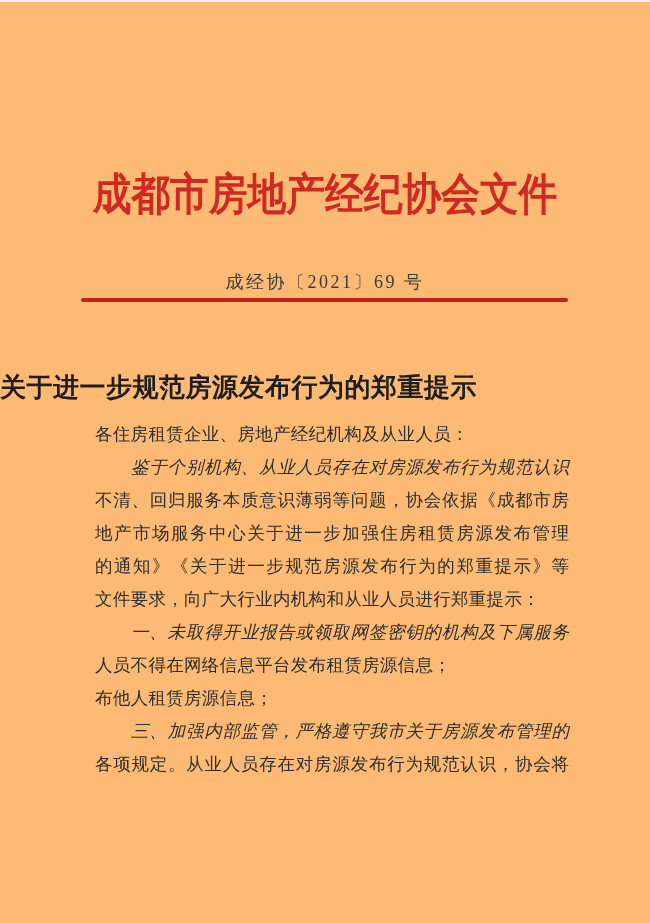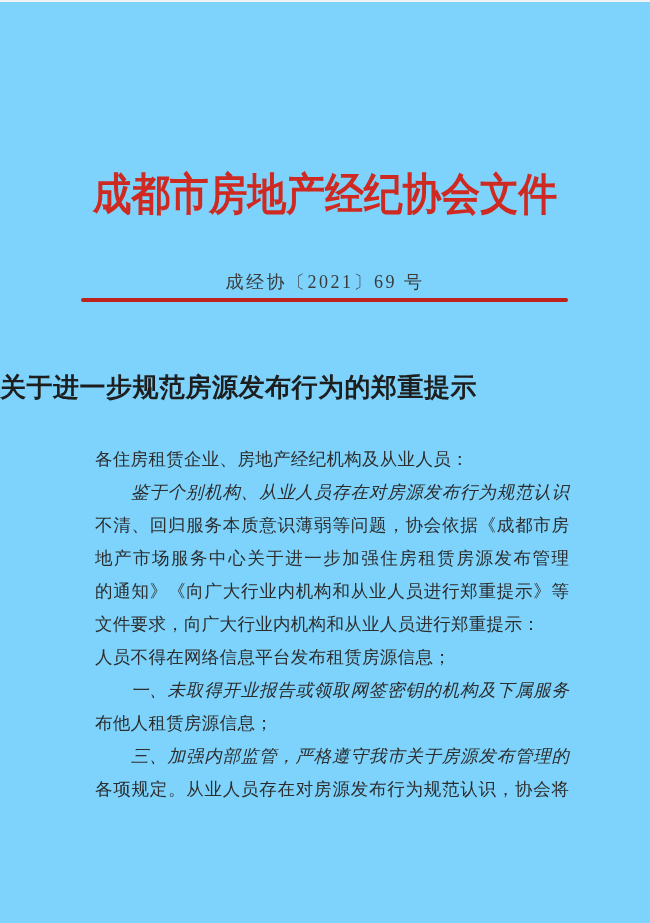--- a/index.html
+++ b/index.html
@@ -4,21 +4,21 @@
 <style>
   html, body {
     margin: 0;
     padding: 0;
     background: #ffffff;
   }
   .page {
     position: relative;
     width: 650px;
     height: 923px;
-    background: #7dd3fc;
+    background: #fdba74;
     overflow: hidden;
     font-family: "Liberation Serif", "DejaVu Serif", serif;
   }
   .scan-edge {
     position: absolute;
     top: 0;
     left: 0;
     width: 650px;
     height: 2px;
     background: #f2f2f2;
@@ -67,21 +67,21 @@
     text-align: left;
     font-size: 26px;
     line-height: 38px;
     font-weight: bold;
     color: #1e1e1e;
     letter-spacing: 0.5px;
     white-space: nowrap;
   }
   .body-text {
     position: absolute;
-    top: 443px;
+    top: 418px;
     left: 95px;
     width: 474px;
     font-size: 17.5px;
     line-height: 33px;
     color: #2d2d2d;
     letter-spacing: 0.3px;
   }
   .body-text .line {
     height: 33px;
     white-space: nowrap;
@@ -111,22 +111,22 @@
 
   <div class="red-rule"></div>
 
   <div class="doc-title">关于进一步规范房源发布行为的郑重提示</div>
 
   <div class="body-text">
     <div class="line">各住房租赁企业、房地产经纪机构及从业人员：</div>
     <div class="line indent fill">鉴于个别机构、从业人员存在对房源发布行为规范认识</div>
     <div class="line fill">不清、回归服务本质意识薄弱等问题，协会依据《成都市房</div>
     <div class="line fill">地产市场服务中心关于进一步加强住房租赁房源发布管理</div>
-    <div class="line fill">的通知》《向广大行业内机构和从业人员进行郑重提示》等</div>
+    <div class="line fill">的通知》《关于进一步规范房源发布行为的郑重提示》等</div>
     <div class="line">文件要求，向广大行业内机构和从业人员进行郑重提示：</div>
+    <div class="line indent fill">一、未取得开业报告或领取网签密钥的机构及下属服务</div>
     <div class="line">人员不得在网络信息平台发布租赁房源信息；</div>
-    <div class="line indent fill">一、未取得开业报告或领取网签密钥的机构及下属服务</div>
     <div class="line">布他人租赁房源信息；</div>
     <div class="line indent fill">三、加强内部监管，严格遵守我市关于房源发布管理的</div>
     <div class="line fill">各项规定。从业人员存在对房源发布行为规范认识，协会将</div>
   </div>
 
 </div>
 
 </body></html>

